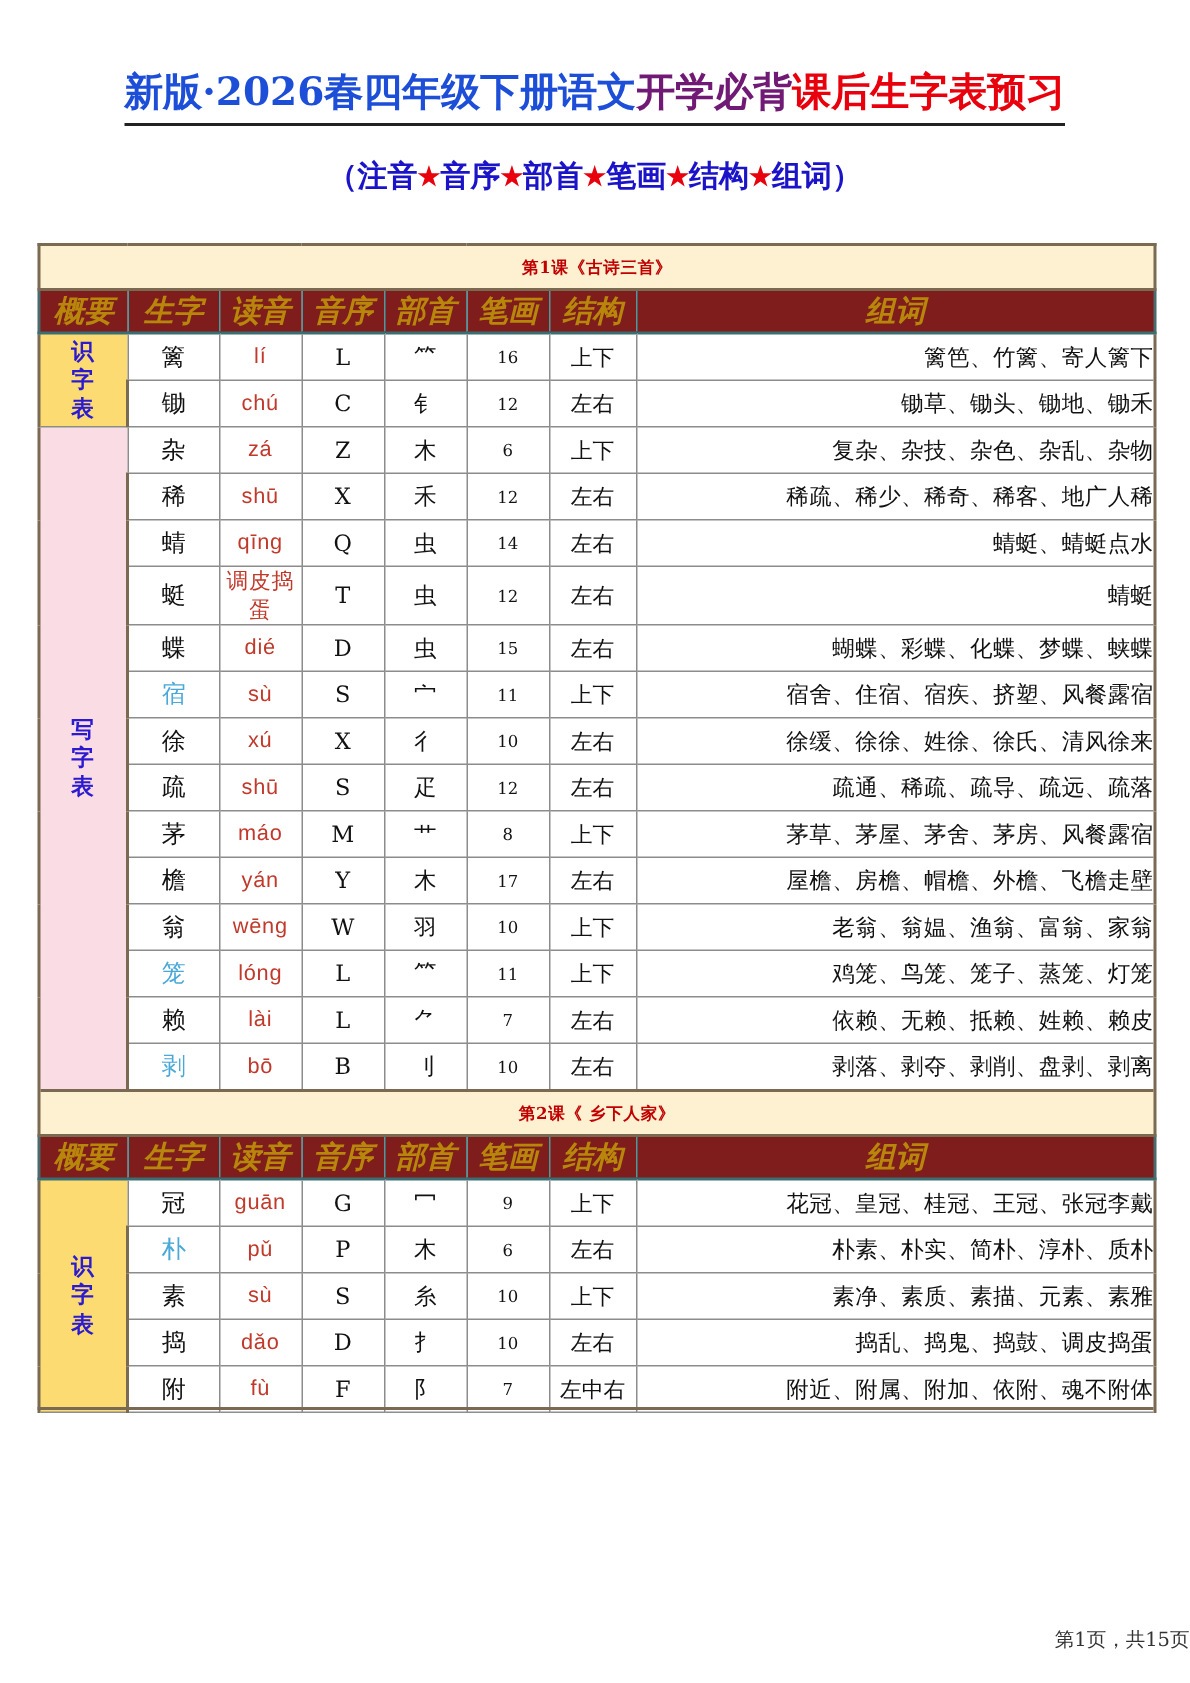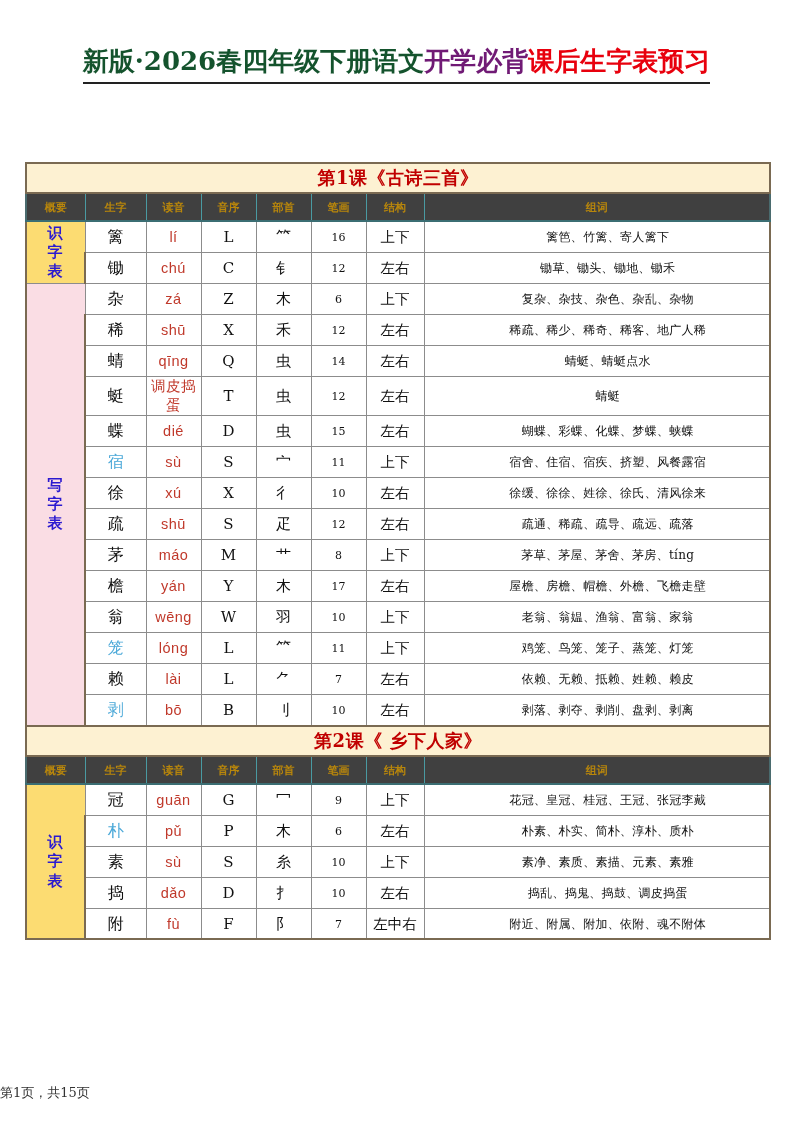--- a/index.html
+++ b/index.html
@@ -20,21 +20,21 @@
     position:absolute;
     top:44px;left:0;width:793px;
     text-align:center;
     font-size:26px;
     font-weight:bold;
     letter-spacing:0px;
     white-space:nowrap;
     font-family:"DejaVu Serif","Liberation Serif",serif;
   }
   .title-main .seg{display:inline-block;border-bottom:2px solid #222;padding-bottom:3px;}
-  .t-black{color:#14532d;}
+  .t-black{color:#1d4ed8;}
   .t-green{color:#701a75;margin-top:44px;}
   .t-red{color:#e8000d;margin-top:32px;}
 
   .title-sub{
     position:absolute;
     top:104px;left:0;width:793px;
     text-align:center;
     font-size:20px;
     font-weight:bold;
     color:#1a13c8;
@@ -62,34 +62,35 @@
     text-align:center;
   }
 
   
   tr.lesson-row td{
     background:#fdf1d2;
     border:2px solid #7a6a52;
     height:28px;
     color:#c00000;
     font-weight:bold;
-    font-size:18px;
+    font-size:11px;
     letter-spacing:.5px;
   }
 
   
   tr.head-row td{
-    background:#404040;
+    background:#7f1d1d;
     border:1px solid #4a9aa2;
     border-top:2px solid #4a6b6e;
     border-bottom:2px solid #3b6e73;
     color:#b8860b;
     font-weight:bold;
-    font-size:11px;
+    font-size:20px;
     height:26px;
+    font-style:italic;
   }
 
   
   td.grp{
     font-weight:bold;
     font-size:15px;
     color:#2b1ad0;
     line-height:1.28;
     letter-spacing:1px;
     border-left:2px solid #7a6a52;
@@ -99,60 +100,63 @@
   td.grp.xiezi{background:#fadde4;}
 
   td.zi{font-size:16px;color:#111;}
   td.zi.hl{color:#4aa8d8;}
   td.pin{color:#c0392b;font-size:14.5px;letter-spacing:.5px;font-family:Liberation Sans, sans-serif;}
   td.seq{font-size:15px;font-family:"DejaVu Serif","Liberation Serif",serif;}
   td.rad{font-size:15px;}
   td.stk{font-size:11px;font-family:"DejaVu Serif","Liberation Serif",serif;}
   td.str{font-size:14.5px;margin-top:43px;}
   td.words{
-    text-align:center;
+    text-align:right;
     padding-left:22px;
-    font-size:12px;
+    font-size:15px;
     letter-spacing:.3px;
     border-right:2px solid #7a6a52;
   }
 
   
   tr.data-row td:first-child{border-left:2px solid #7a6a52;}
   tr.lesson-row td{border-left:2px solid #7a6a52;border-right:2px solid #7a6a52;}
   tr.head-row td:first-child{border-left:2px solid #4a6b6e;}
   tr.head-row td:last-child{border-right:2px solid #4a6b6e;}
 
   .bottom-rule{
     position:absolute;
     left:25px;width:744px;
     height:2px;background:#7a6a52;
   }
 
   
   .footer{
     position:absolute;
     top:1084px;left:0;width:793px;
-    text-align:left;
+    text-align:right;
     font-size:13px;
     color:#333;
     font-family:"DejaVu Serif","Liberation Serif",serif;
   }
 </style>
 </head>
 <body>
 
 <div class="page">
 
   <div class="title-main">
     <span class="seg">
       <span class="t-black">新版·2026春四年级下册语文</span><span class="t-green">开学必背</span><span class="t-red">课后生字表预习</span>
     </span>
   </div>
 
+  <div class="title-sub">
+    <span>（注音</span><span class="star">★</span><span>音序</span><span class="star">★</span><span>部首</span><span class="star">★</span><span>笔画</span><span class="star">★</span><span>结构</span><span class="star">★</span><span>组词</span><span>）</span>
+  </div>
 
   <table class="tbl">
     <colgroup>
       <col style="width:59px">
       <col style="width:61px">
       <col style="width:55px">
       <col style="width:55px">
       <col style="width:55px">
       <col style="width:55px">
       <col style="width:58px">
@@ -272,21 +276,21 @@
           <td class="str">左右</td>
           <td class="words">疏通、稀疏、疏导、疏远、疏落</td>
         </tr>
         <tr class="data-row">
           <td class="zi">茅</td>
           <td class="pin">máo</td>
           <td class="seq">M</td>
           <td class="rad">艹</td>
           <td class="stk">8</td>
           <td class="str">上下</td>
-          <td class="words">茅草、茅屋、茅舍、茅房、tíng</td>
+          <td class="words">茅草、茅屋、茅舍、茅房、风餐露宿</td>
         </tr>
         <tr class="data-row">
           <td class="zi">檐</td>
           <td class="pin">yán</td>
           <td class="seq">Y</td>
           <td class="rad">木</td>
           <td class="stk">17</td>
           <td class="str">左右</td>
           <td class="words">屋檐、房檐、帽檐、外檐、飞檐走壁</td>
         </tr>

